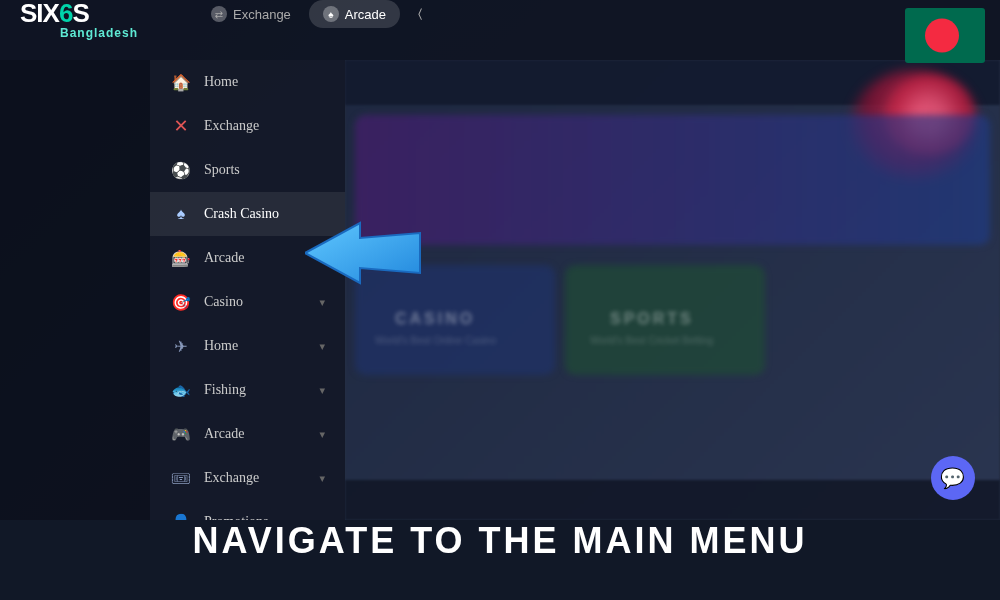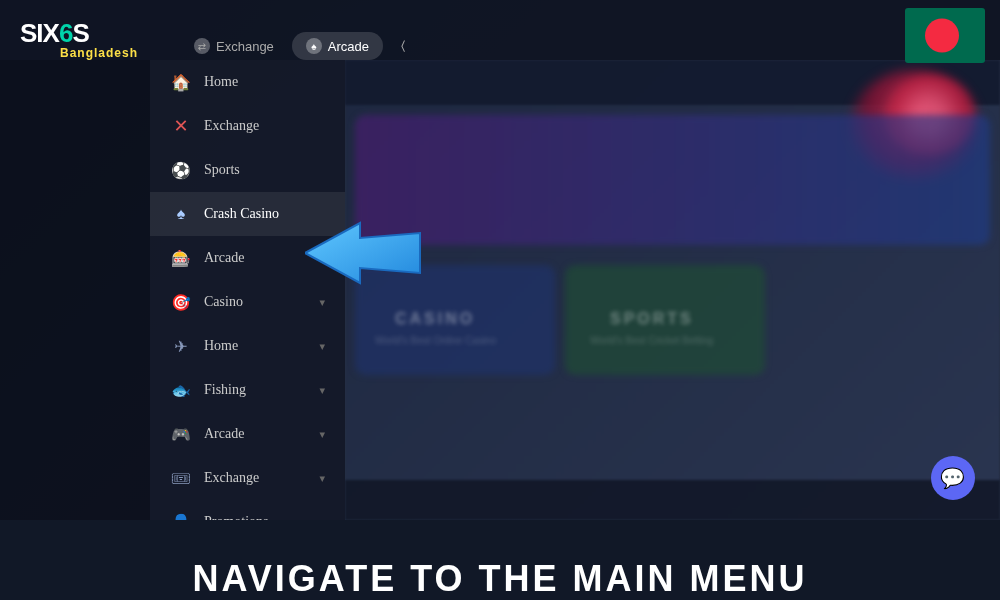--- a/index.html
+++ b/index.html
@@ -42,23 +42,23 @@
     
     .header {
       position: absolute;
       top: 0;
       left: 0;
       right: 0;
       height: 60px;
       background: rgba(15, 20, 35, 0.95);
       z-index: 10;
       display: flex;
-      align-items: flex-end;
+      align-items: flex-start;
       padding: 0 20px;
-      gap: 12px;
+      gap: 29px;
     }
 
     .logo-area {
       display: flex;
       flex-direction: column;
       margin-right: 20px;
     }
 
     .logo-six6s {
       font-size: 26px;
@@ -66,21 +66,21 @@
       color: white;
       line-height: 1;
       letter-spacing: -1px;
     }
     .logo-six6s span.accent {
       color: #00d4aa;
     }
 
     .logo-bangladesh {
       font-size: 12px;
-      color: #fde047;
+      color: #5eead4;
       font-weight: 700;
       letter-spacing: 1px;
       padding-left: 40px;
     }
 
     .nav-tabs {
       display: flex;
       gap: 4px;
       margin-left: 10px;
     }
@@ -186,21 +186,21 @@
     
     .bottom-bar {
       position: absolute;
       bottom: 0;
       left: 0;
       right: 0;
       height: 80px;
       background: #111827;
       z-index: 20;
       display: flex;
-      align-items: flex-end;
+      align-items: flex-start;
       justify-content: center;
     }
 
     .bottom-title {
       font-size: 36px;
       font-weight: 900;
       color: white;
       letter-spacing: 3px;
       text-transform: uppercase;
     }

